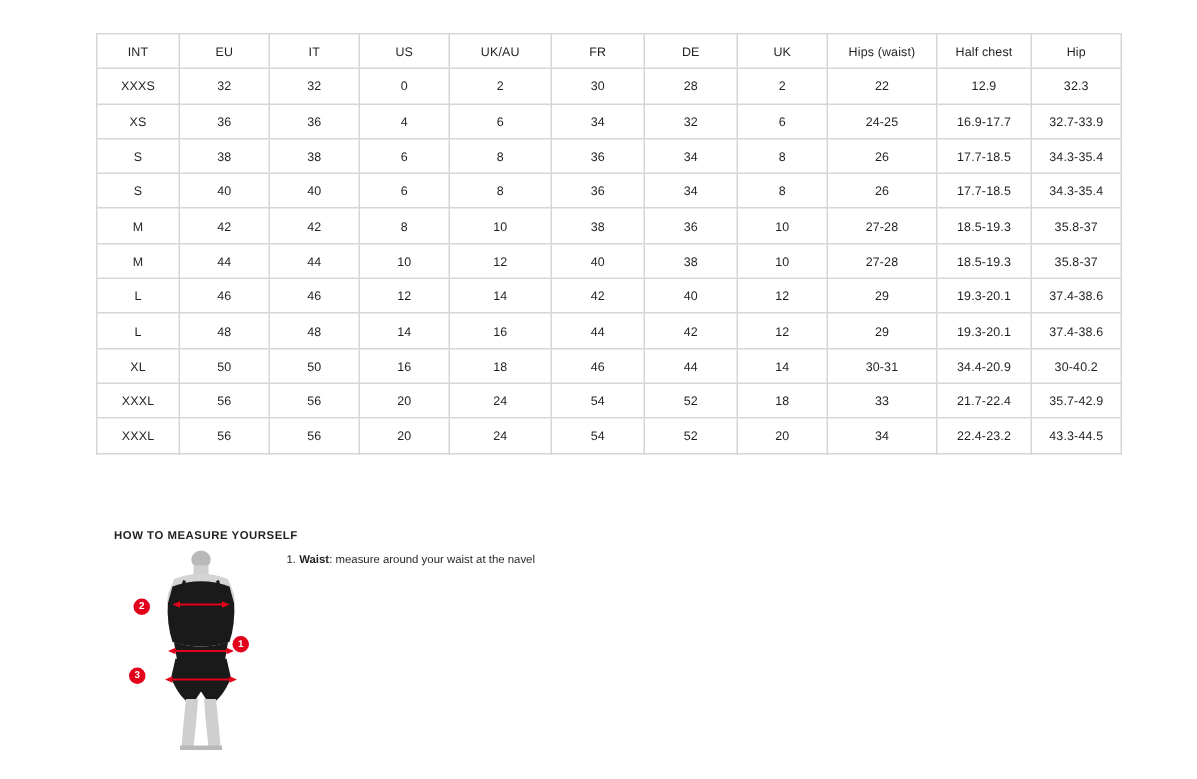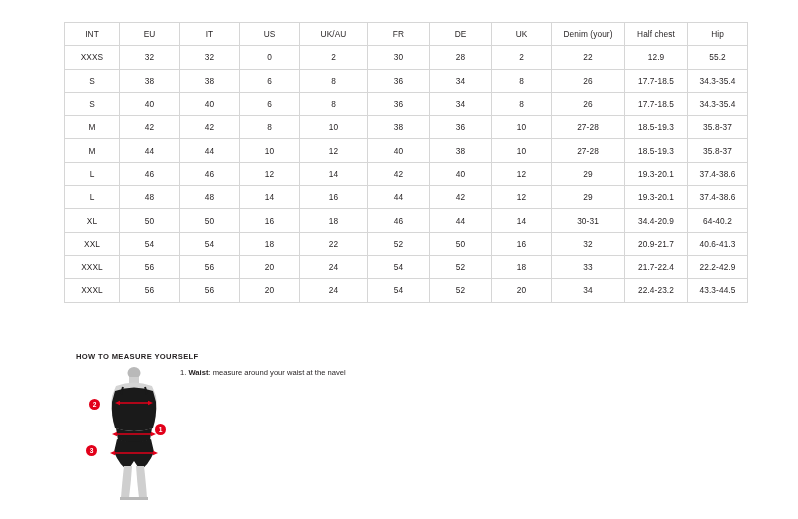--- a/index.html
+++ b/index.html
@@ -76,20 +76,21 @@
     left: 180px;
     top: 368px;
     width: 400px;
   }
   .measure-item {
     font-size: 7.6px;
     line-height: 1.2;
     color: #231f20;
     margin-bottom: 11.5px;
     white-space: nowrap;
+    margin-left: 11px;
   }
   .measure-item b { font-weight: bold; }
 
   
   .figure {
     position: absolute;
     left: 88px;
     top: 366px;
     width: 92px;
     height: 135px;
@@ -135,38 +136,51 @@
       <thead>
         <tr>
           <th>INT</th>
           <th>EU</th>
           <th>IT</th>
           <th>US</th>
           <th>UK/AU</th>
           <th>FR</th>
           <th>DE</th>
           <th>UK</th>
-          <th>Denim (your)</th>
+          <th>Hips (waist)</th>
           <th>Half chest</th>
           <th>Hip</th>
         </tr>
       </thead>
       <tbody>
         <tr>
           <td>XXXS</td>
           <td>32</td>
           <td>32</td>
           <td>0</td>
           <td>2</td>
           <td>30</td>
           <td>28</td>
           <td>2</td>
           <td>22</td>
           <td>12.9</td>
-          <td>55.2</td>
+          <td>32.3</td>
+        </tr>
+        <tr>
+          <td>XS</td>
+          <td>36</td>
+          <td>36</td>
+          <td>4</td>
+          <td>6</td>
+          <td>34</td>
+          <td>32</td>
+          <td>6</td>
+          <td>24-25</td>
+          <td>16.9-17.7</td>
+          <td>32.7-33.9</td>
         </tr>
         <tr>
           <td>S</td>
           <td>38</td>
           <td>38</td>
           <td>6</td>
           <td>8</td>
           <td>36</td>
           <td>34</td>
           <td>8</td>
@@ -243,47 +257,34 @@
           <td>XL</td>
           <td>50</td>
           <td>50</td>
           <td>16</td>
           <td>18</td>
           <td>46</td>
           <td>44</td>
           <td>14</td>
           <td>30-31</td>
           <td>34.4-20.9</td>
-          <td>64-40.2</td>
-        </tr>
-        <tr>
-          <td>XXL</td>
-          <td>54</td>
-          <td>54</td>
-          <td>18</td>
-          <td>22</td>
-          <td>52</td>
-          <td>50</td>
-          <td>16</td>
-          <td>32</td>
-          <td>20.9-21.7</td>
-          <td>40.6-41.3</td>
+          <td>30-40.2</td>
         </tr>
         <tr>
           <td>XXXL</td>
           <td>56</td>
           <td>56</td>
           <td>20</td>
           <td>24</td>
           <td>54</td>
           <td>52</td>
           <td>18</td>
           <td>33</td>
           <td>21.7-22.4</td>
-          <td>22.2-42.9</td>
+          <td>35.7-42.9</td>
         </tr>
         <tr>
           <td>XXXL</td>
           <td>56</td>
           <td>56</td>
           <td>20</td>
           <td>24</td>
           <td>54</td>
           <td>52</td>
           <td>20</td>

